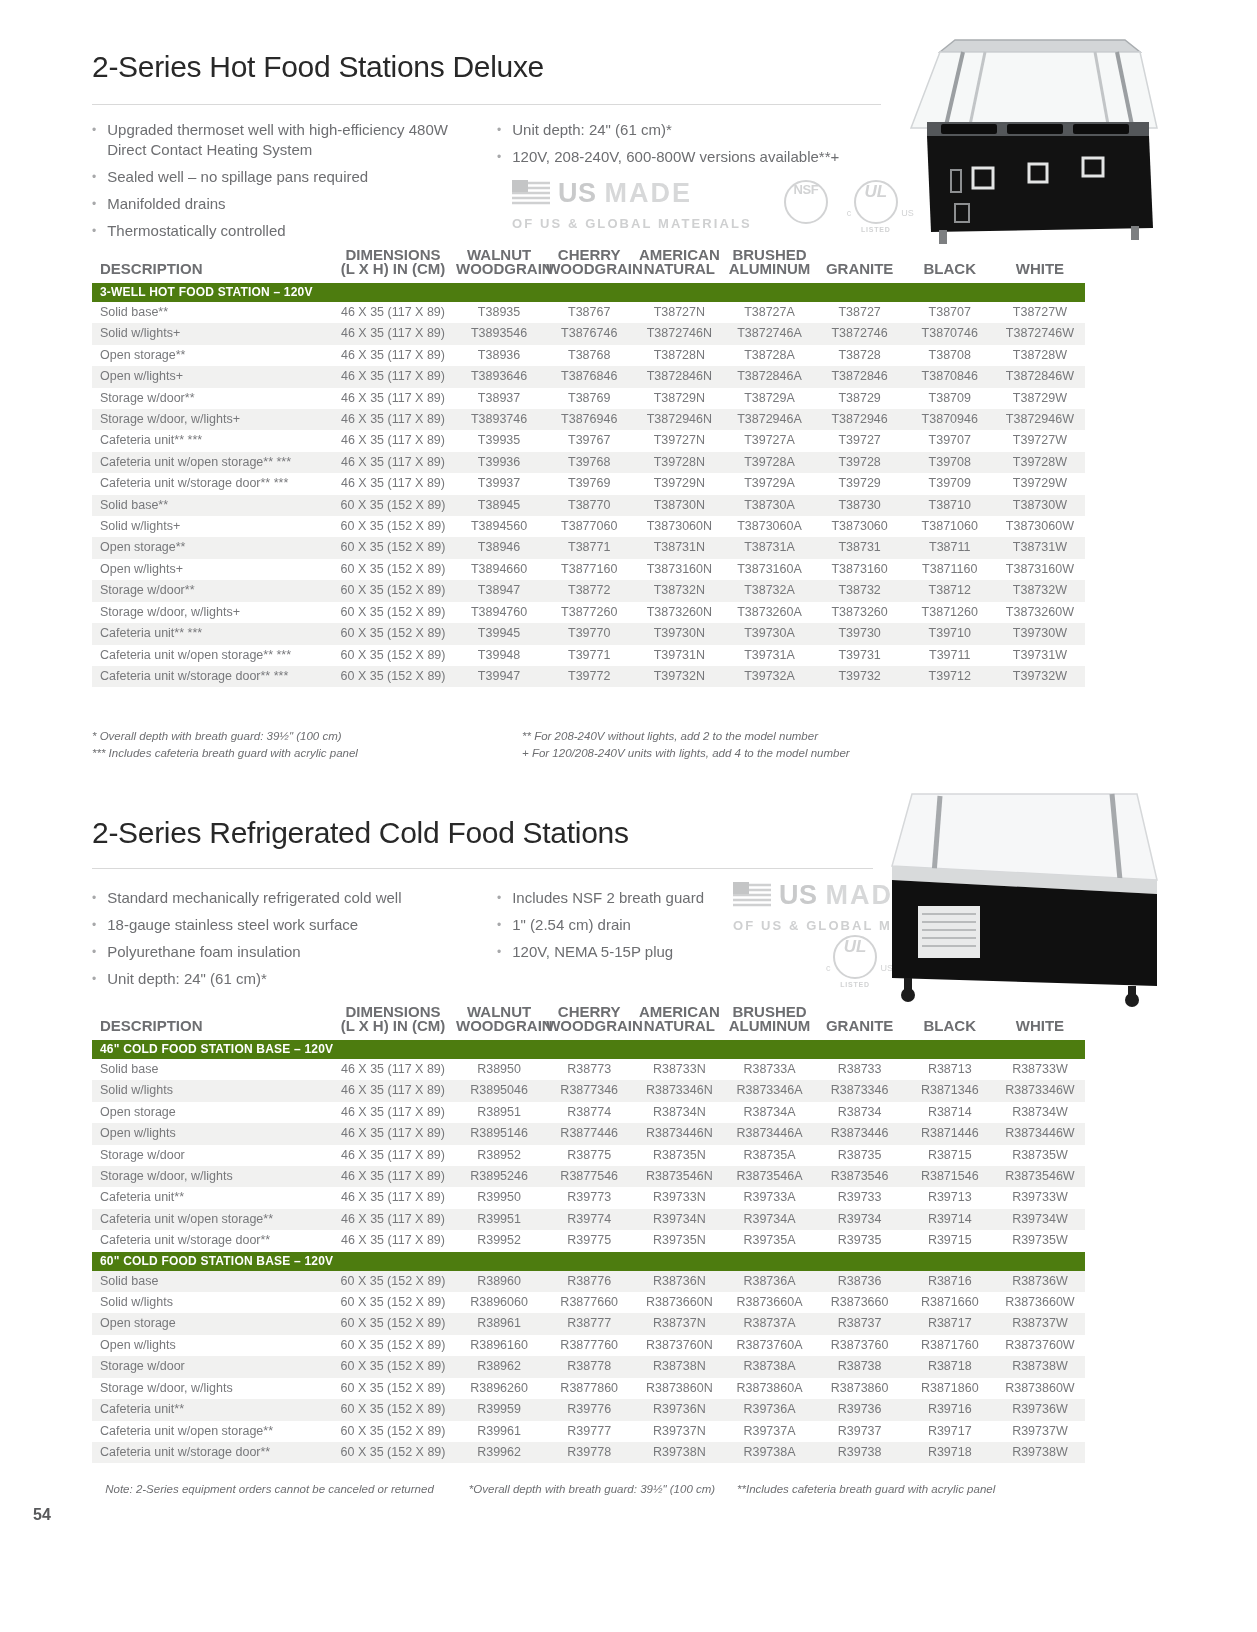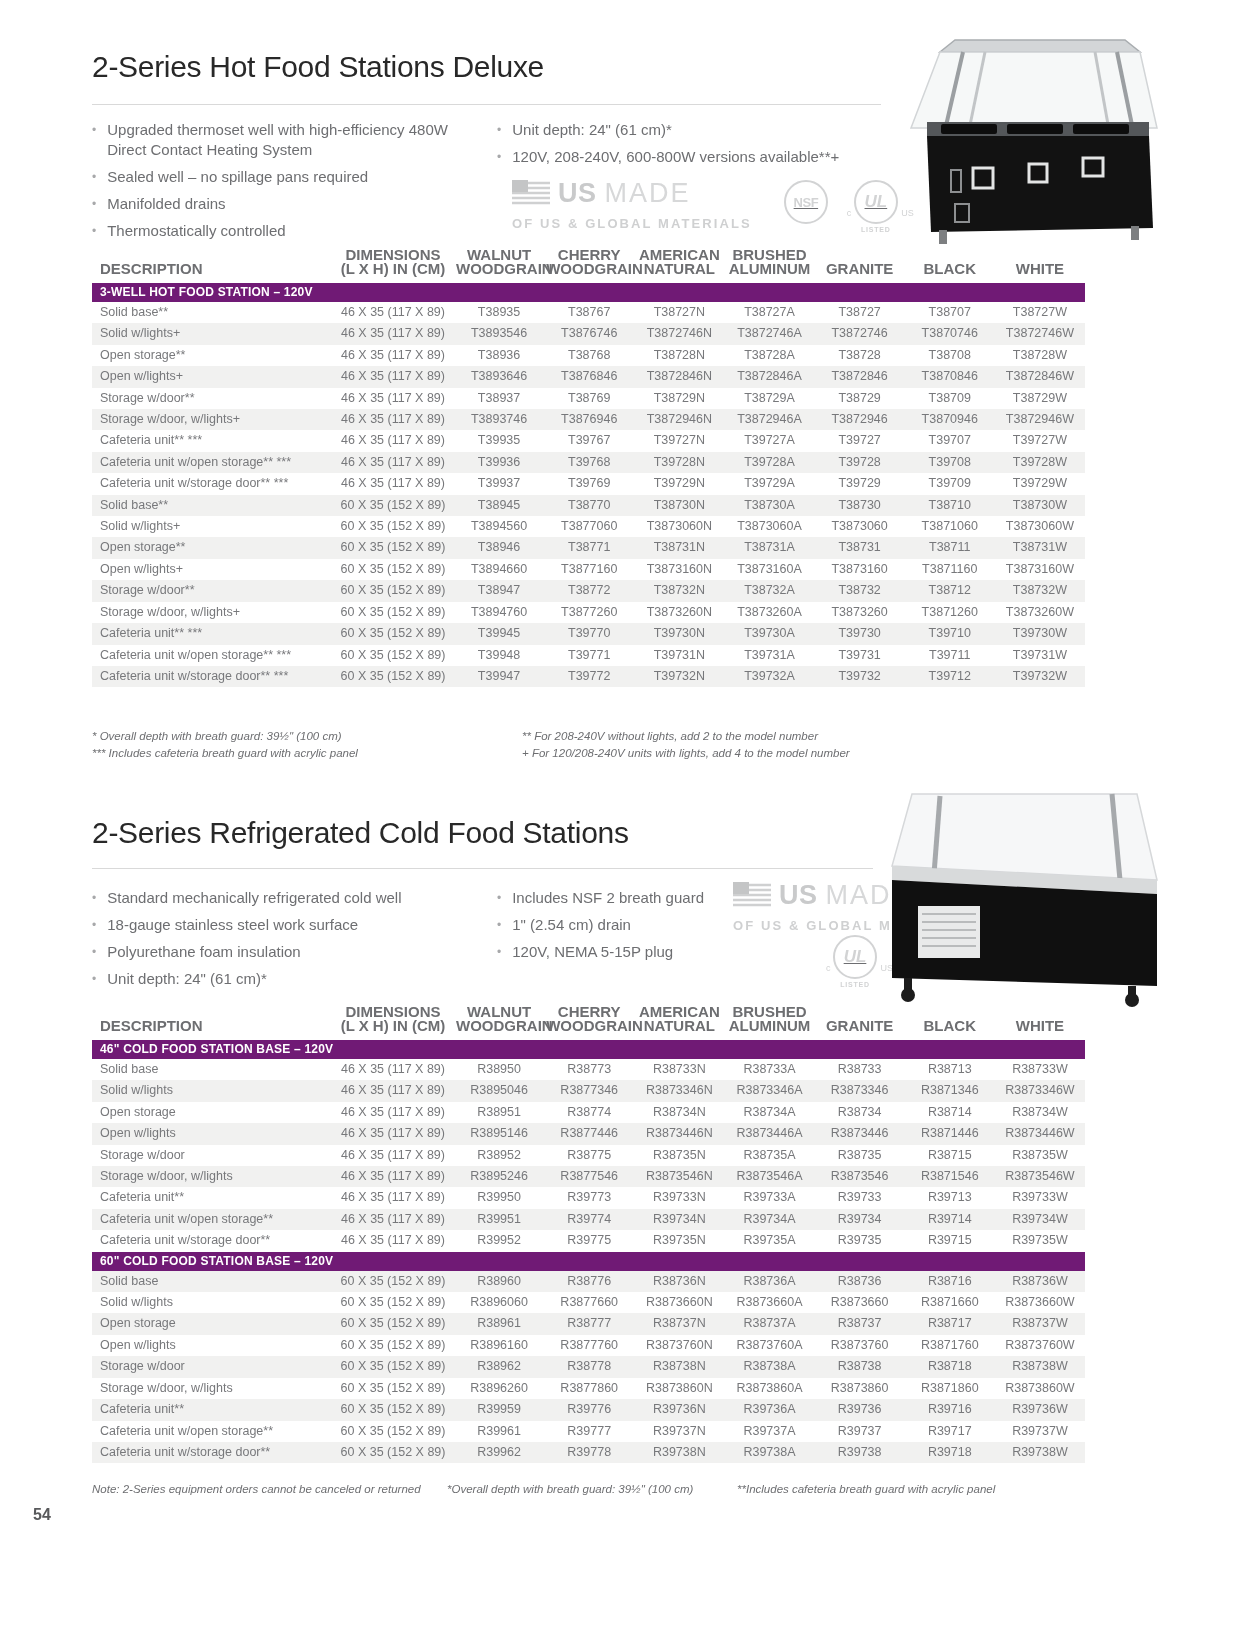--- a/index.html
+++ b/index.html
@@ -14,51 +14,51 @@
   
   .bullets{position:absolute;display:flex;flex-direction:column;}
   .bullet{display:flex;gap:11px;color:#6d6e71;font-size:15px;line-height:20px;margin-bottom:7px;}
   .dot{color:#a7a8aa;font-size:12px;line-height:20px;}
 
   
   .logos{position:absolute;display:flex;align-items:flex-start;gap:18px;}
   .usmade{display:flex;flex-direction:column;}
   .um-row{display:flex;align-items:flex-end;gap:8px;}
   .um-us{font-size:27px;font-weight:700;color:#c9cacb;letter-spacing:0.5px;line-height:26px;}
-  .um-made{font-size:27px;font-weight:400;color:#d7d8d9;letter-spacing:2px;line-height:26px;}
+  .um-made{font-size:27px;font-weight:700;color:#d7d8d9;letter-spacing:2px;line-height:26px;}
   .um-sub{font-size:13px;color:#cfd0d1;letter-spacing:2.1px;margin-top:10px;font-weight:700;}
   .roundmark{position:relative;width:40px;height:40px;border:2.5px solid #d2d3d4;border-radius:50%;
-             display:flex;align-items:center;justify-content:center;text-decoration:underline;}
+             display:flex;align-items:flex-start;justify-content:center;}
   .nsf-txt{font-size:13px;font-weight:700;color:#d2d3d4;letter-spacing:-0.5px;}
   .ul-wrap{position:relative;margin-left:8px;}
   .ul-txt{font-size:17px;font-weight:700;color:#d2d3d4;font-style:italic;}
   .ul-c{position:absolute;left:-9px;bottom:4px;font-size:9px;color:#d2d3d4;}
   .ul-us{position:absolute;right:-18px;bottom:4px;font-size:9px;color:#d2d3d4;}
   .ul-listed{position:absolute;left:0;right:0;top:44px;text-align:center;font-size:7px;
              letter-spacing:0.8px;color:#d2d3d4;font-weight:700;}
 
   
   table.models{position:absolute;left:92px;border-collapse:collapse;table-layout:fixed;
                width:993px;font-size:12.5px;color:#77787b;}
   table.models th{font-size:15px;font-weight:700;color:#6d6e71;text-align:center;
                   vertical-align:bottom;padding:0 2px 7px 2px;white-space:pre-line;line-height:14px;}
   table.models th.col-desc{text-align:left;padding-left:8px;}
   table.models td{padding:0 2px;text-align:center;height:21.4px;line-height:21.4px;
                   overflow:hidden;white-space:nowrap;}
   table.models td:first-child{text-align:left;padding-left:8px;}
   table.models tr.alt{background:#f1f1f0;}
-  table.models tr.band{background:#701a75;}
+  table.models tr.band{background:#4d7c0f;}
   table.models tr.band td{color:#ffffff;font-weight:700;font-size:12px;height:19px;
                           line-height:19px;letter-spacing:0.2px;text-align:left;padding-left:8px;}
   col.c-desc{width:240px;} col.c-dims{width:122px;}
 
   
   .footnote{position:absolute;font-size:11.5px;font-style:italic;color:#6d6e71;line-height:17px;}
   .note-row{position:absolute;left:92px;width:993px;font-size:11.5px;font-style:italic;
-            color:#6d6e71;display:flex;}
+            color:#6d6e71;display:flex;text-align:center;}
   .note-row span:nth-child(1){width:355px;}
   .note-row span:nth-child(2){width:290px;}
 
   .pagenum{position:absolute;left:33px;top:1506px;font-size:16px;font-weight:700;color:#58595b;}
 
   .prod{position:absolute;}
 </style>
 </head>
 <body>
 

